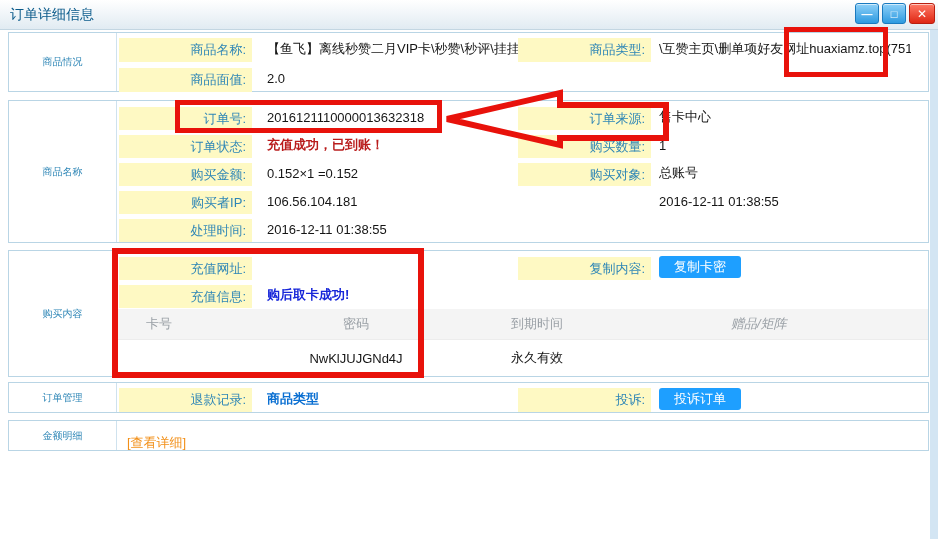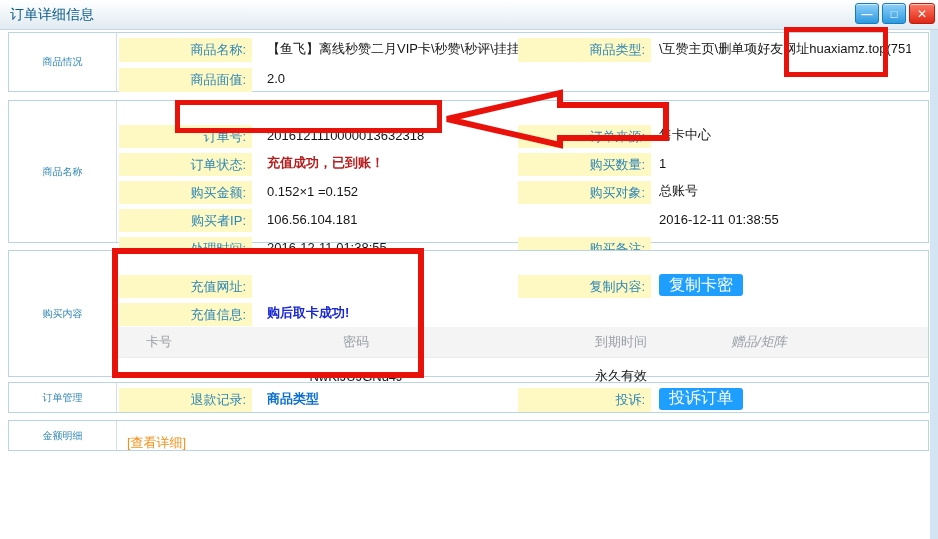--- a/index.html
+++ b/index.html
@@ -18,41 +18,41 @@
   .wbtn.close{background:linear-gradient(#ff7a66,#df2714);border-color:#b81f10;width:24px;font-size:12px;}
   
   .edge-strip{position:absolute;right:0;top:30px;width:8px;height:509px;background:#d3e5f3;}
   
   .section{position:absolute;left:8px;width:921px;background:#fff;border:1px solid #b9d5e5;box-sizing:border-box;}
   .sec-label{position:absolute;left:0;top:0;bottom:0;width:107px;border-right:1px solid #cfe2ee;
     display:flex;align-items:center;justify-content:center;color:#2e86b6;font-size:10px;}
   .sec-body{position:absolute;left:108px;top:0;right:0;bottom:0;}
   .frow{position:relative;width:100%;height:28px;}
   .frow.h29{height:29px;margin-top:1px;}
-  .frow.first{margin-top:20px;}
+  .frow.first{margin-top:2px;}
   .flabel{position:absolute;left:2px;width:133px;top:4px;bottom:1px;background:#fef9c3;color:#2e86b6;
     display:flex;align-items:center;justify-content:flex-end;padding-right:6px;box-sizing:border-box;white-space:nowrap;}
   .fvalue{position:absolute;left:150px;top:0;bottom:0;display:flex;align-items:center;white-space:nowrap;}
   .flabel.r{left:401px;}
   .fvalue.r{left:542px;}
   .clip300{max-width:300px;overflow:hidden;}
   .clip250{max-width:252px;overflow:hidden;}
   .green{color:#b91c1c;font-weight:bold;}
   .blueinfo{color:#1726d9;font-weight:bold;}
   .bluerefund{color:#0a6fd2;font-weight:bold;}
   .orange{color:#f29019;margin-top:13px;}
   .btn{height:22px;min-width:82px;padding:11px 10px;background:#1e9fff;color:#fff;border:none;border-radius:3px;
-    font-size:16px;display:flex;align-items:center;justify-content:center;cursor:pointer;
+    font-size:13px;display:flex;align-items:center;justify-content:center;cursor:pointer;
     font-family:"Liberation Sans","DejaVu Sans",sans-serif;}
   
   .tbl-head{position:relative;height:30px;background:#f4f4f4;display:flex;align-items:center;color:#9aa0a6;}
   .tbl-row{position:relative;height:36px;display:flex;align-items:center;border-top:1px solid #ececec;}
   .c1{width:84px;text-align:center;}
   .c2{width:310px;text-align:center;}
-  .c3{width:220px;text-align:center;}
+  .c3{width:220px;text-align:left;}
   .c4{width:180px;font-style:italic;}
   
   .anno{position:absolute;pointer-events:none;z-index:50;box-sizing:border-box;}
   .redbox{border:5px solid #e8120b;}
   .redbox.thick{border-width:6px;}
   .link{cursor:pointer;}
 </style>
 </head>
 <body>
 
@@ -111,21 +111,20 @@
       <div class="fvalue r">总账号</div>
     </div>
     <div class="frow">
       <div class="flabel">购买者IP:</div>
       <div class="fvalue">106.56.104.181</div>
       <div class="fvalue r">2016-12-11 01:38:55</div>
     </div>
     <div class="frow">
       <div class="flabel">处理时间:</div>
       <div class="fvalue">2016-12-11 01:38:55</div>
-      <div class="flabel r">购买备注:</div>
       <div class="fvalue r"></div>
     </div>
   </div>
 </div>
 
 <div class="section" style="top:250px;height:127px;">
   <div class="sec-label">购买内容</div>
   <div class="sec-body">
     <div class="frow first">
       <div class="flabel">充值网址:</div>

